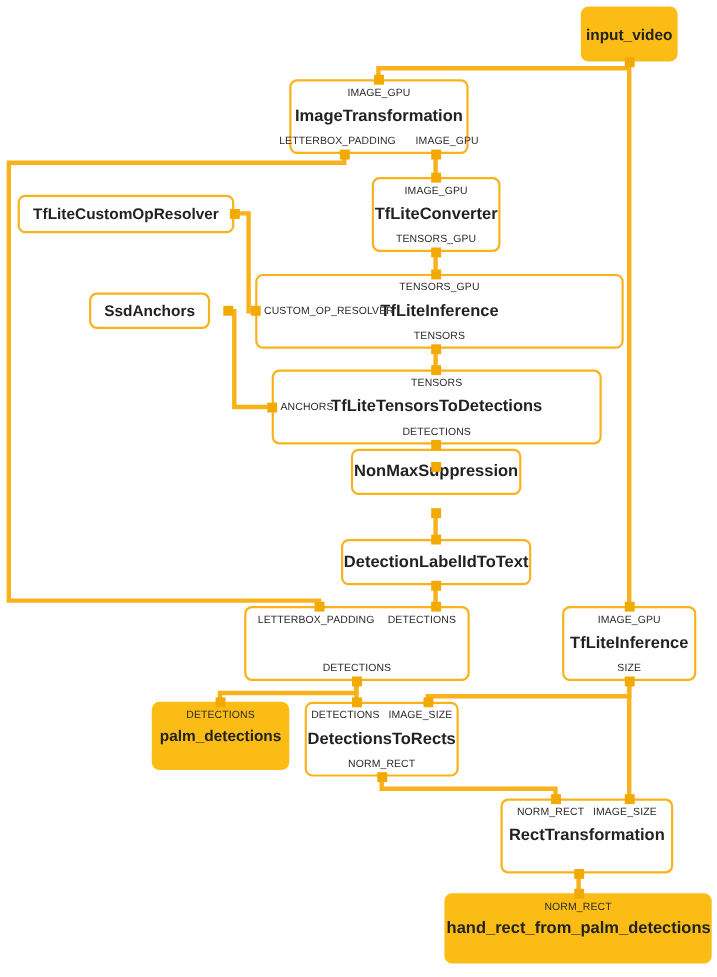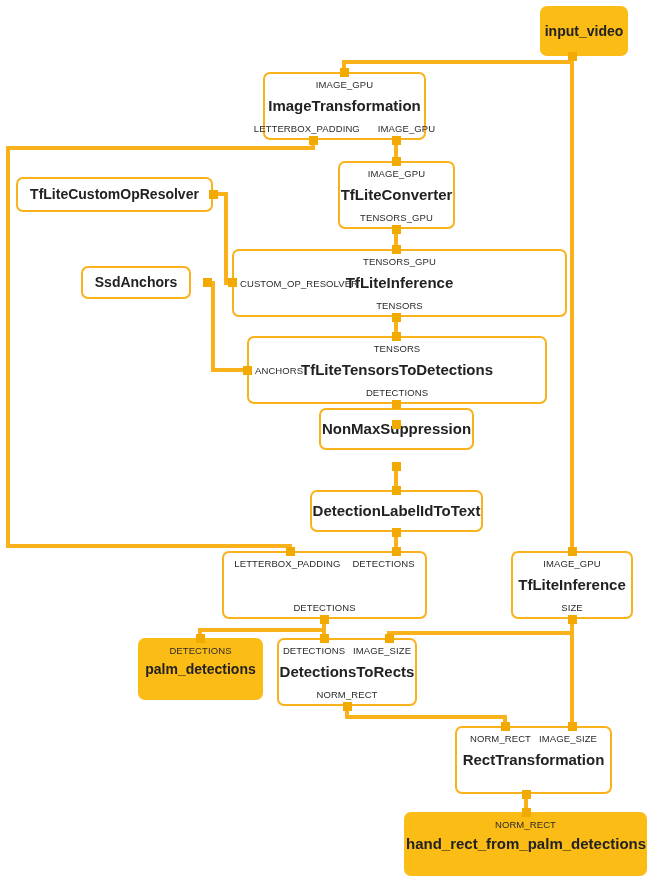--- a/index.html
+++ b/index.html
@@ -76,21 +76,21 @@
     color: #2a2a2a;
   }
   .nub {
     position: absolute;
     width: 9px;
     height: 9px;
     background: #f2a900;
     z-index: 5;
   }
   
-  #n-input_video { left:540px; top:6px; width:88px; height:50px; }
+  #n-input_video { left:528px; top:6px; width:88px; height:50px; }
   #n-input_video .title { font-size:14px; }
 
   #n-imagetransformation { left:263px; top:72px; width:163px; height:68px; }
   #n-imagetransformation .title { font-size:15px;text-align:center; }
   #n-imagetransformation .ports.top { top:5px; }
   #n-imagetransformation .ports.bottom { bottom:4px; }
   #n-imagetransformation .ports.bottom .port-label:first-child { margin-right:18px; }
 
   #n-tflitecustomopresolver { left:16px; top:177px; width:197px; height:35px; }
   #n-tflitecustomopresolver .title { font-size:14px; }

